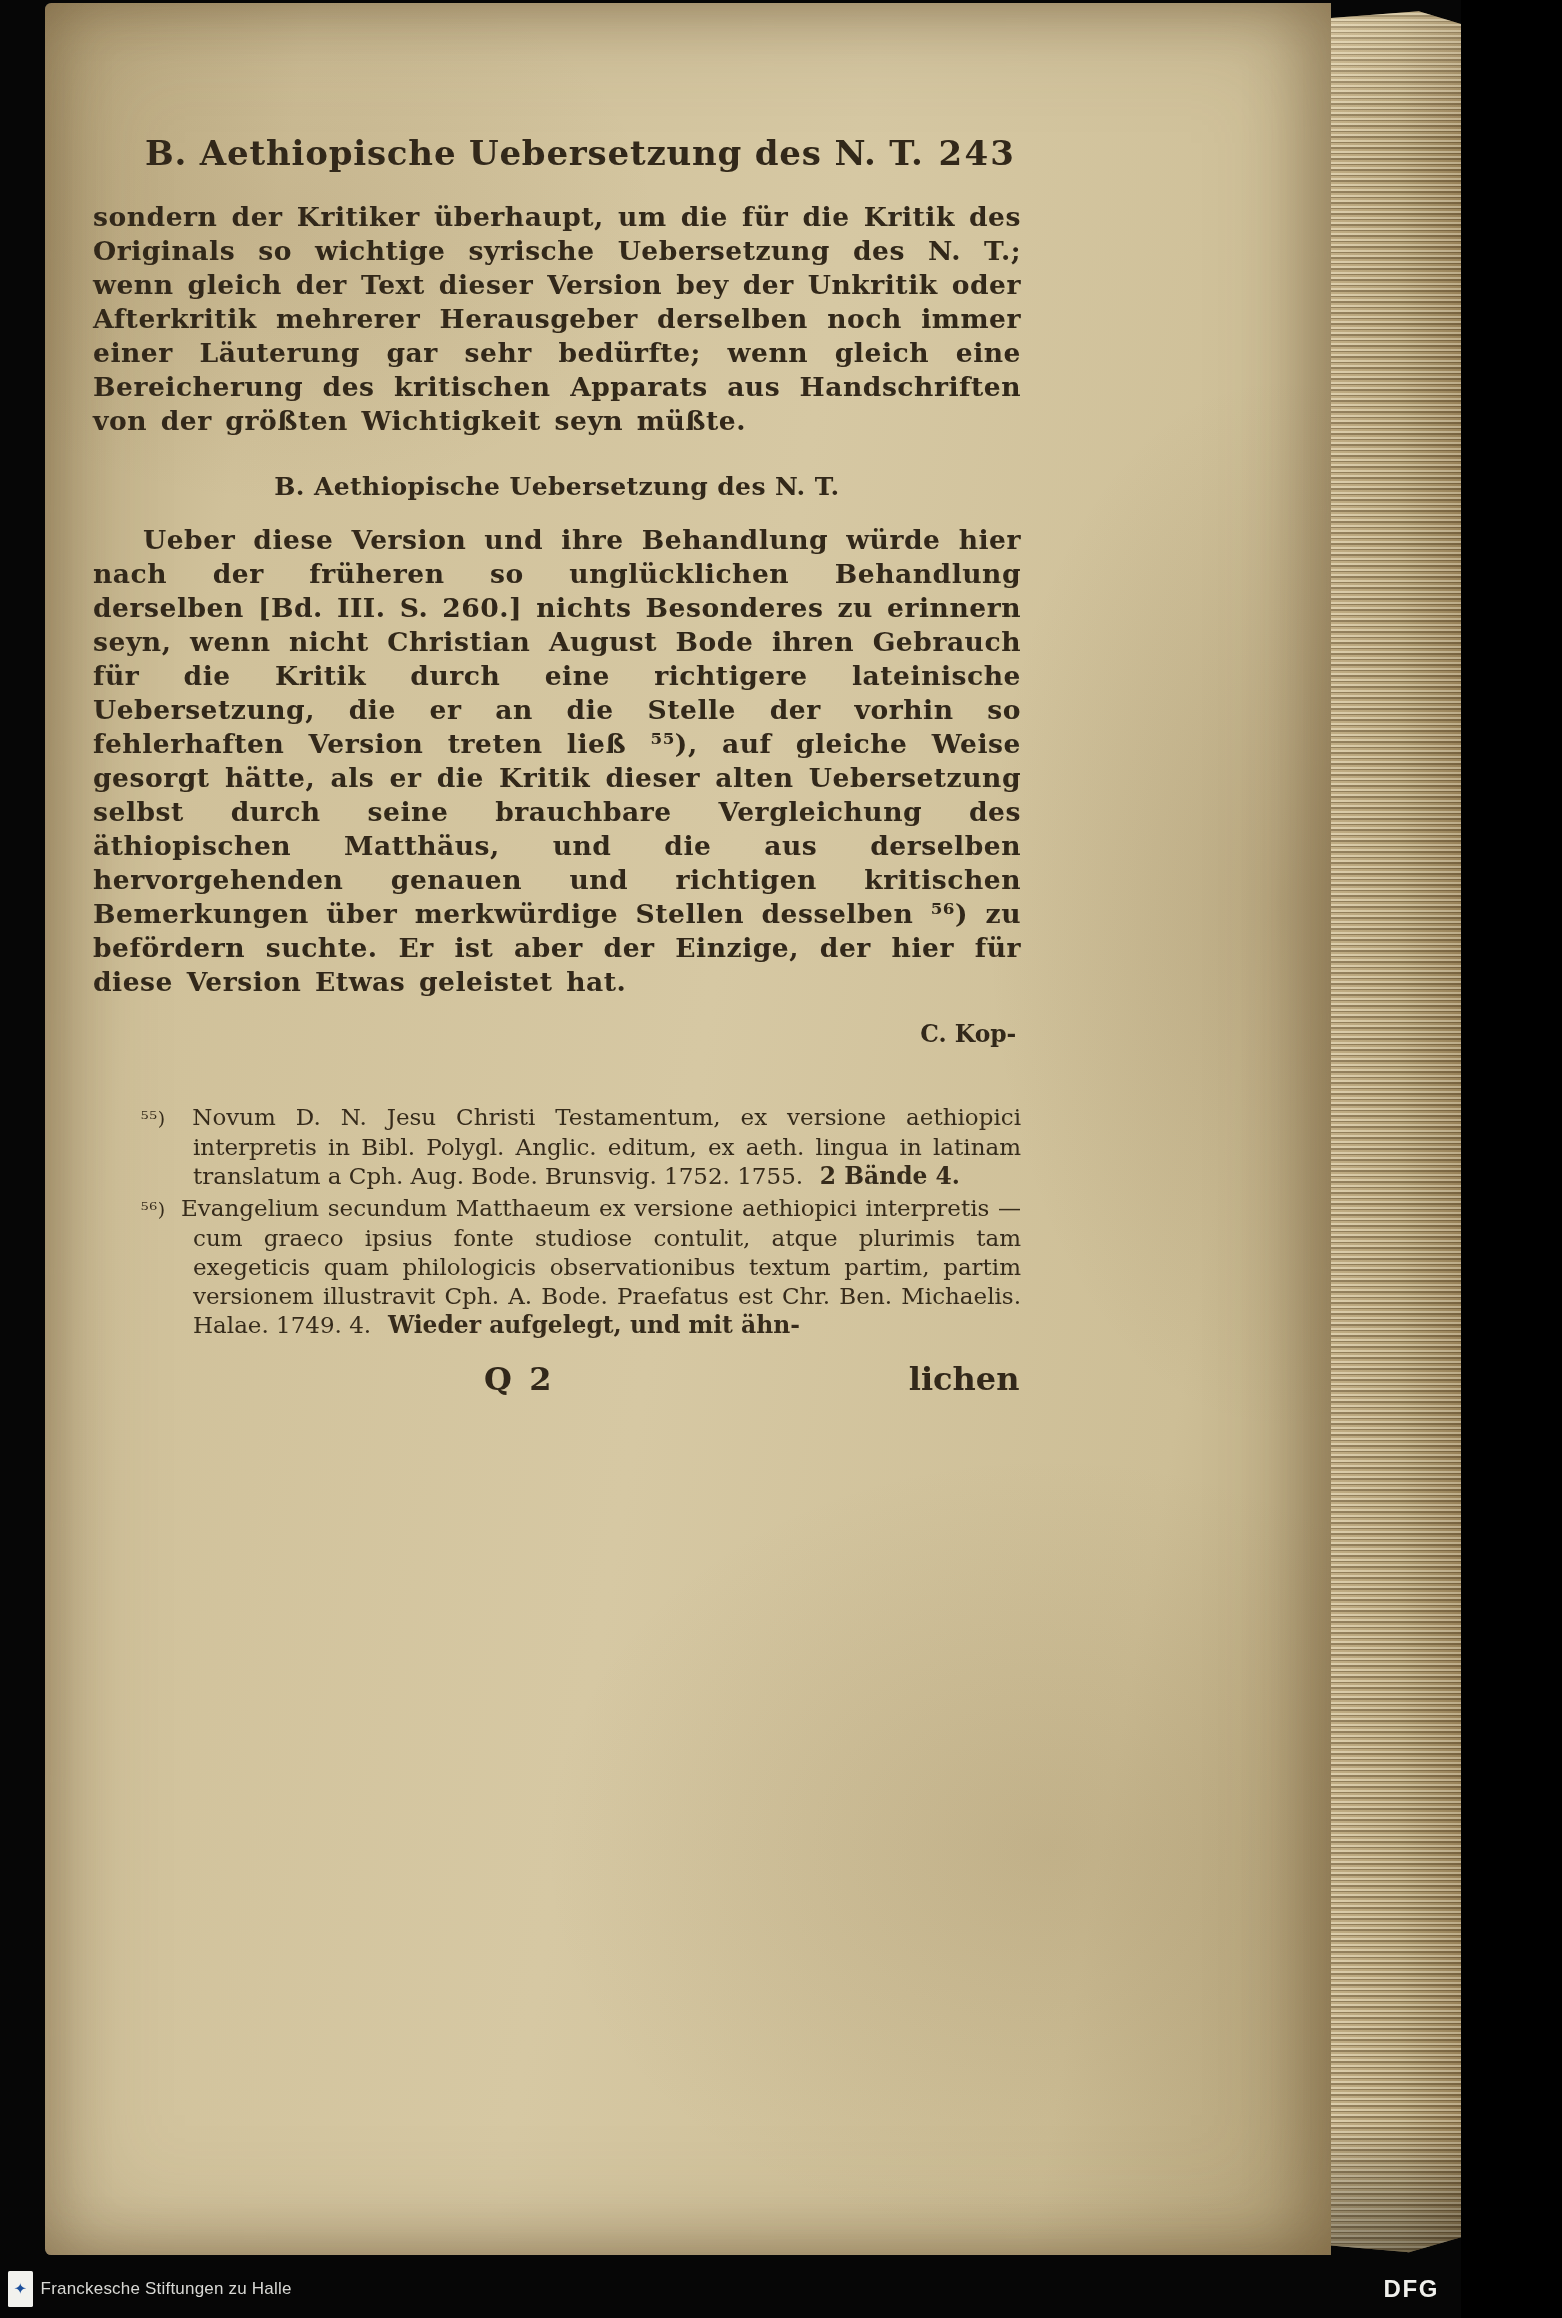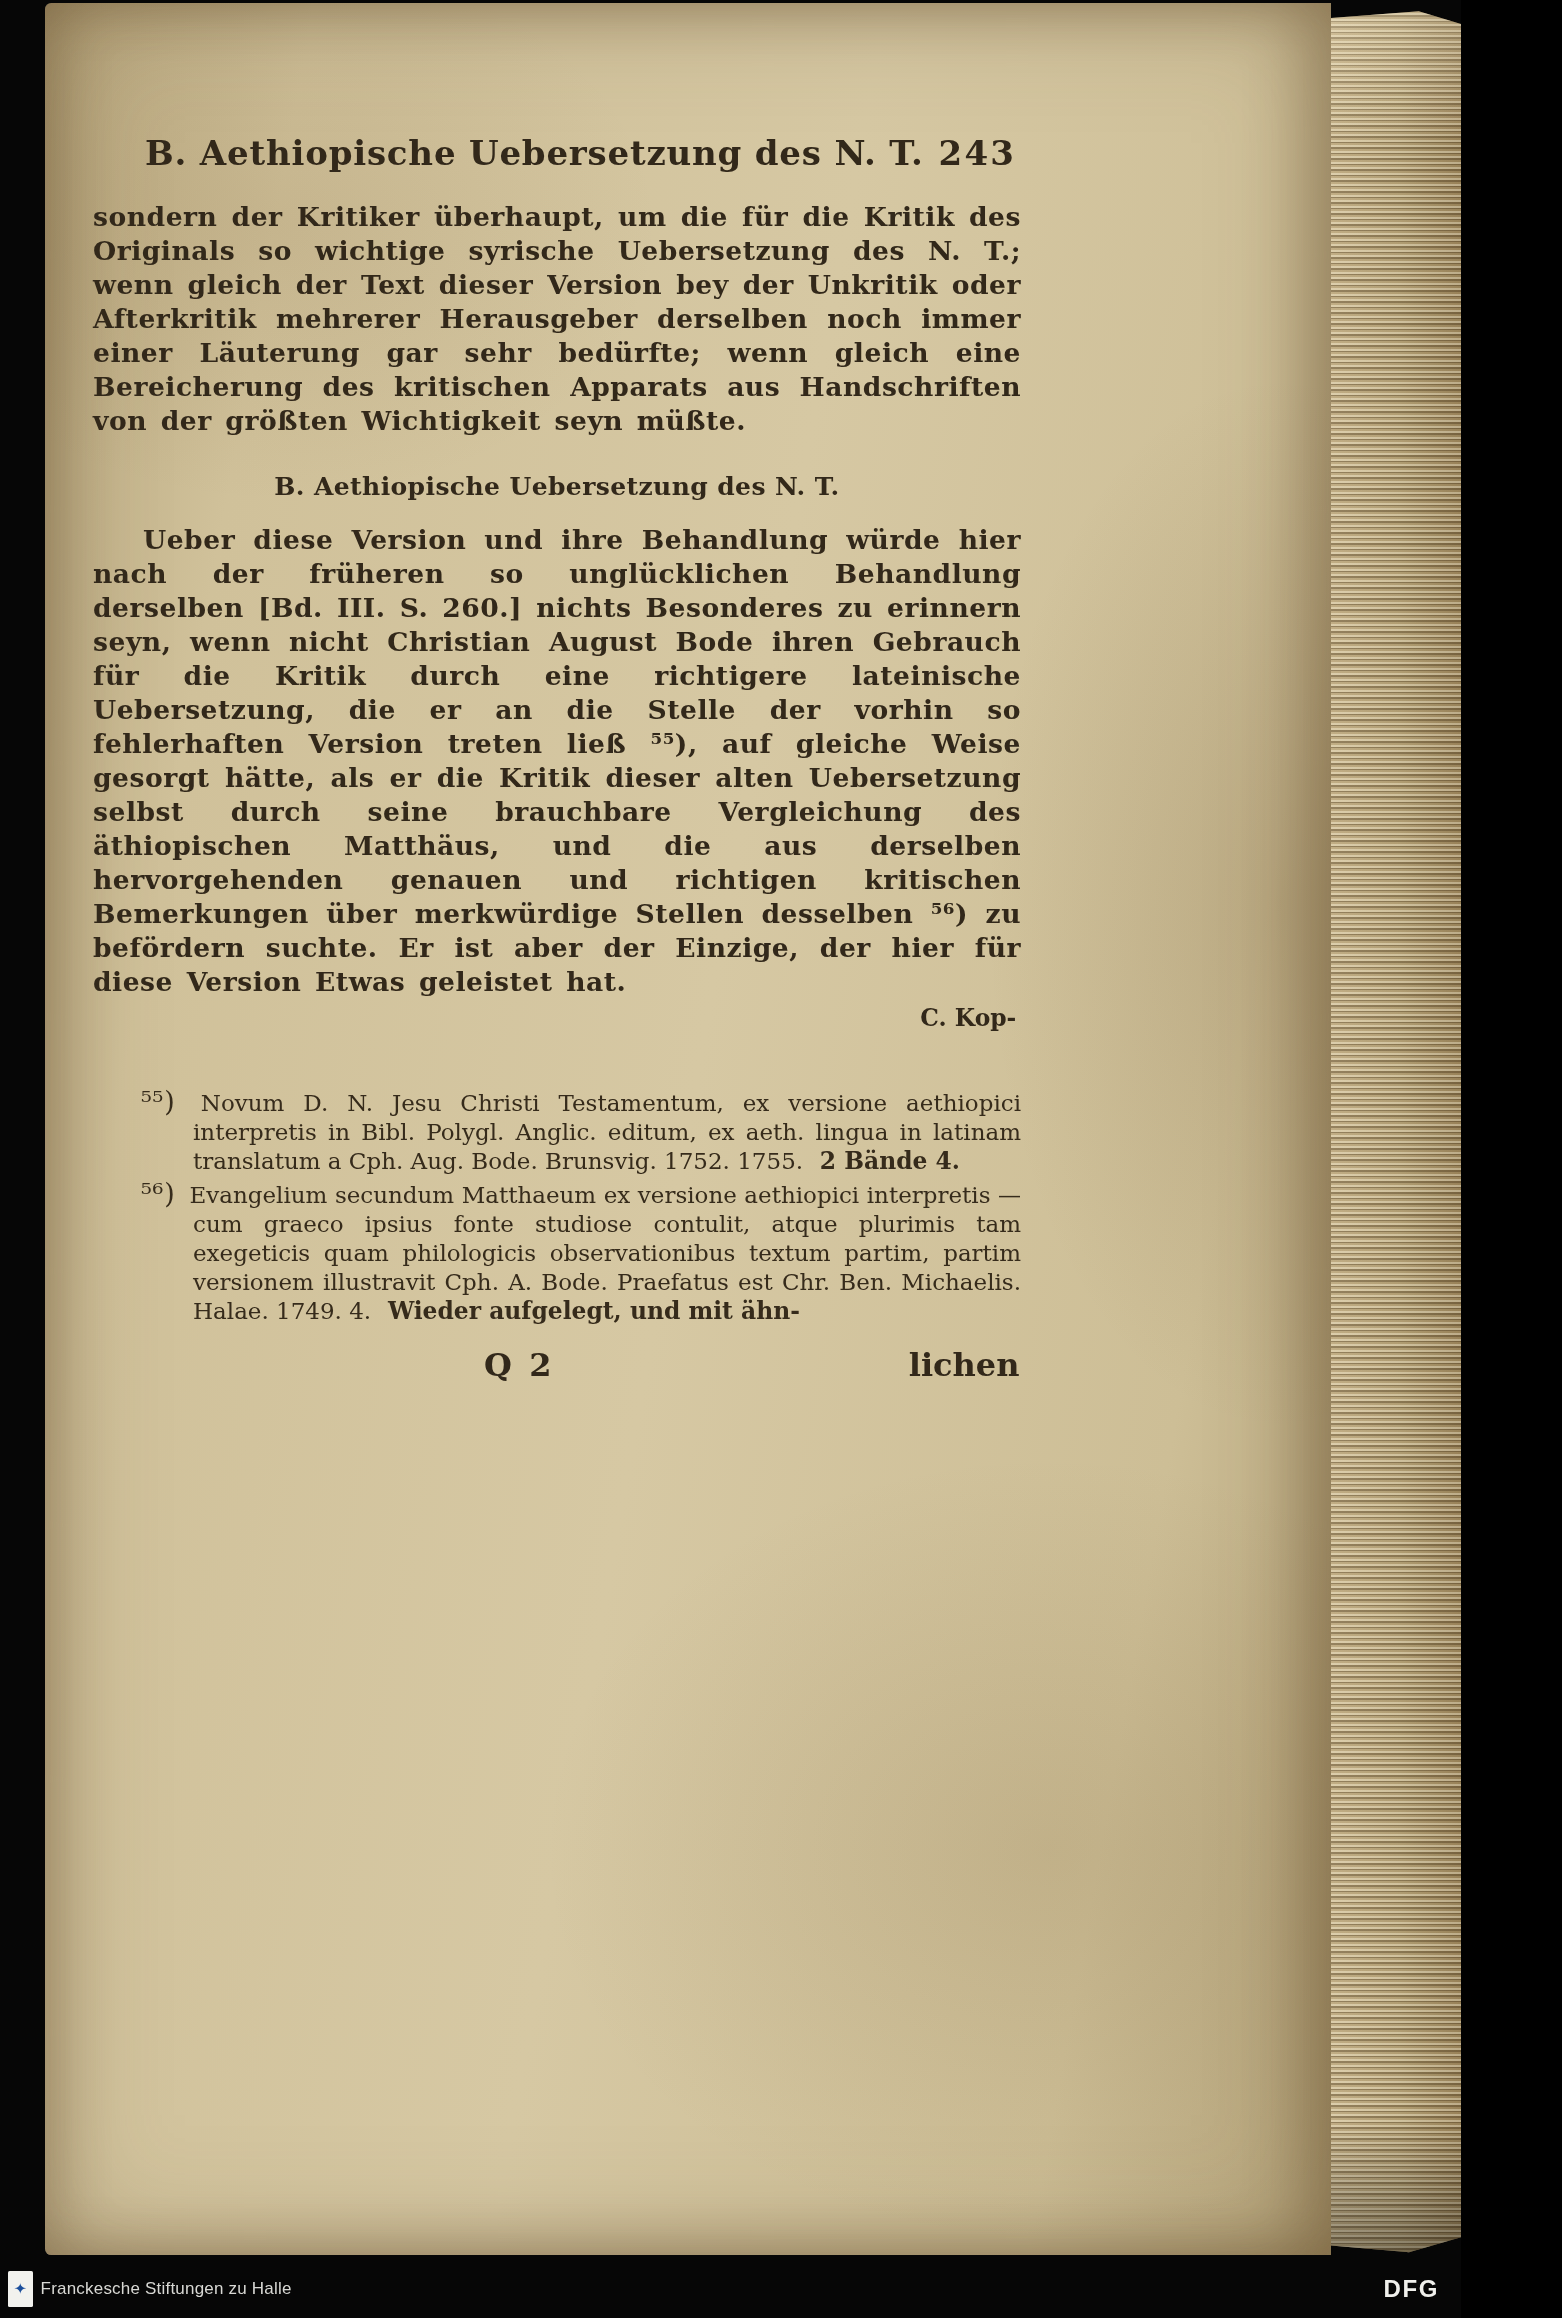--- a/index.html
+++ b/index.html
@@ -70,39 +70,39 @@
   }
   .p1 { margin-top:26.6px; }
   .section-heading {
     margin-top:34px;
     text-align:center;
     font-size:25px; font-weight:700;
     letter-spacing:0.4px;
   }
   .p2 { margin-top:22px; text-indent:50px; }
   .catch-mid {
-    margin-top:5px;
+    margin-top:21px;
     text-align:right;
     font-size:23.4px; font-weight:700;
     padding-right:4.7px;
   }
 
   .footnotes {
     margin-top:55px;
     font-size:23px; line-height:29px;
     font-weight:400;
     color:#362b1b;
   }
   .footnote {
     text-align:justify;
     padding-left:100px;
     text-indent:-52px;
     margin-top:3.1px;
   }
-  .fn-marker { font-size:27px; letter-spacing:0.8px; }
+  .fn-marker { font-size:19px; letter-spacing:0.8px; }
   .fn-latin { margin-left:6.3px; }
   .fn-german { margin-left:9.4px; font-weight:700; font-size:23.4px; }
 
   .bottom-line {
     position:relative;
     margin-top:20.3px;
     height:34px;
     font-size:32px; font-weight:700;
   }
   .bottom-line .sig { position:absolute; left:391px; letter-spacing:3.1px; }

